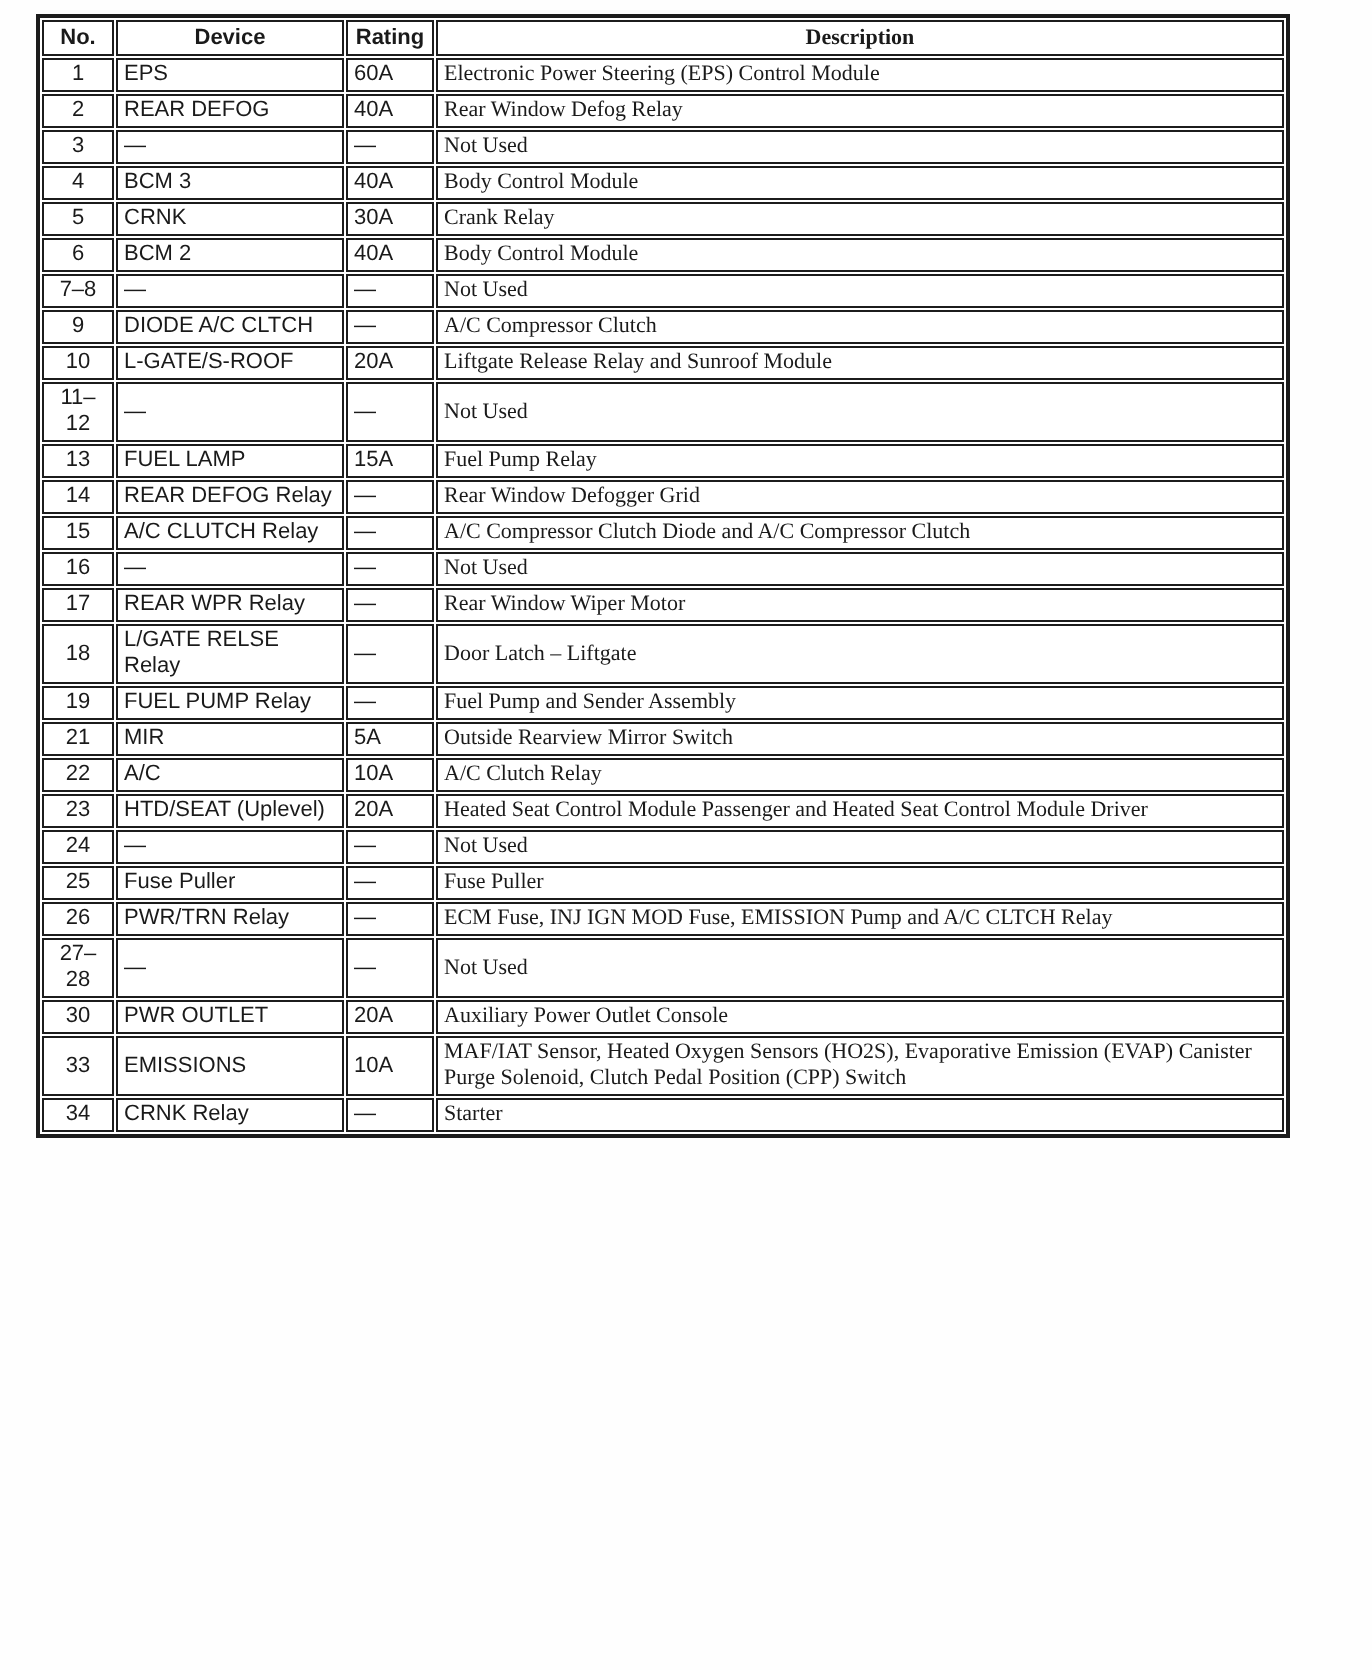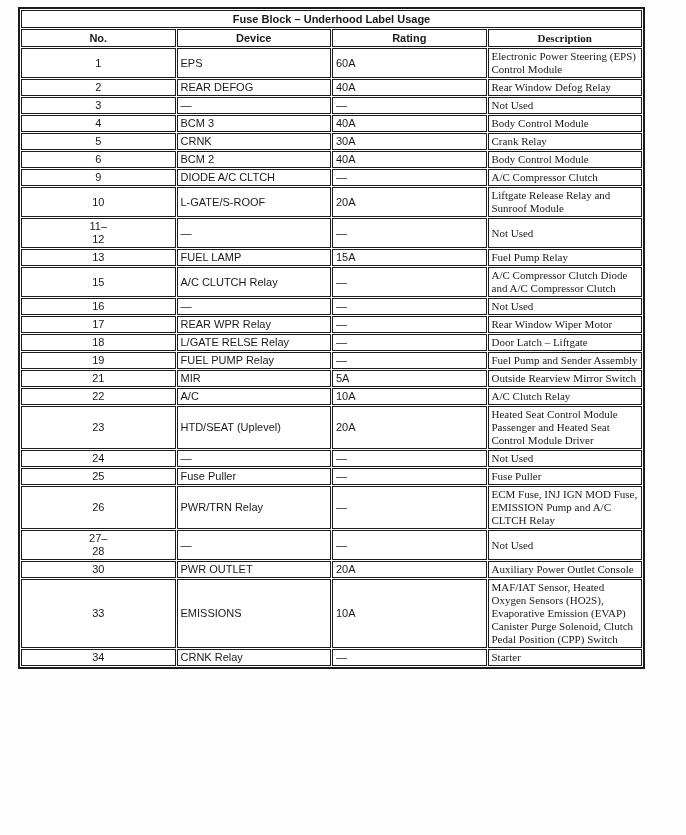--- a/index.html
+++ b/index.html
@@ -65,23 +65,20 @@
     text-align: left;
   }
 </style>
 </head>
 <body>
 
 <div class="page">
   <table class="fuse-table">
     <thead>
       <tr>
-        <th class="title-cell" colspan="4">Fuse Block – Underhood Label Usage</th>
-      </tr>
-      <tr>
         <th class="head-cell col-no">No.</th>
         <th class="head-cell col-dev">Device</th>
         <th class="head-cell col-rat">Rating</th>
         <th class="head-cell col-desc">Description</th>
       </tr>
     </thead>
     <tbody>
         <tr>
           <td class="col-no">1</td>
           <td class="col-dev">EPS</td>
@@ -112,20 +109,26 @@
           <td class="col-rat">30A</td>
           <td class="col-desc">Crank Relay</td>
         </tr>
         <tr>
           <td class="col-no">6</td>
           <td class="col-dev">BCM 2</td>
           <td class="col-rat">40A</td>
           <td class="col-desc">Body Control Module</td>
         </tr>
         <tr>
+          <td class="col-no">7–8</td>
+          <td class="col-dev">—</td>
+          <td class="col-rat">—</td>
+          <td class="col-desc">Not Used</td>
+        </tr>
+        <tr>
           <td class="col-no">9</td>
           <td class="col-dev">DIODE A/C CLTCH</td>
           <td class="col-rat">—</td>
           <td class="col-desc">A/C Compressor Clutch</td>
         </tr>
         <tr>
           <td class="col-no">10</td>
           <td class="col-dev">L-GATE/S-ROOF</td>
           <td class="col-rat">20A</td>
           <td class="col-desc">Liftgate Release Relay and Sunroof Module</td>
@@ -135,20 +138,26 @@
 12</td>
           <td class="col-dev">—</td>
           <td class="col-rat">—</td>
           <td class="col-desc">Not Used</td>
         </tr>
         <tr>
           <td class="col-no">13</td>
           <td class="col-dev">FUEL LAMP</td>
           <td class="col-rat">15A</td>
           <td class="col-desc">Fuel Pump Relay</td>
+        </tr>
+        <tr>
+          <td class="col-no">14</td>
+          <td class="col-dev">REAR DEFOG Relay</td>
+          <td class="col-rat">—</td>
+          <td class="col-desc">Rear Window Defogger Grid</td>
         </tr>
         <tr>
           <td class="col-no">15</td>
           <td class="col-dev">A/C CLUTCH Relay</td>
           <td class="col-rat">—</td>
           <td class="col-desc">A/C Compressor Clutch Diode and A/C Compressor Clutch</td>
         </tr>
         <tr>
           <td class="col-no">16</td>
           <td class="col-dev">—</td>

